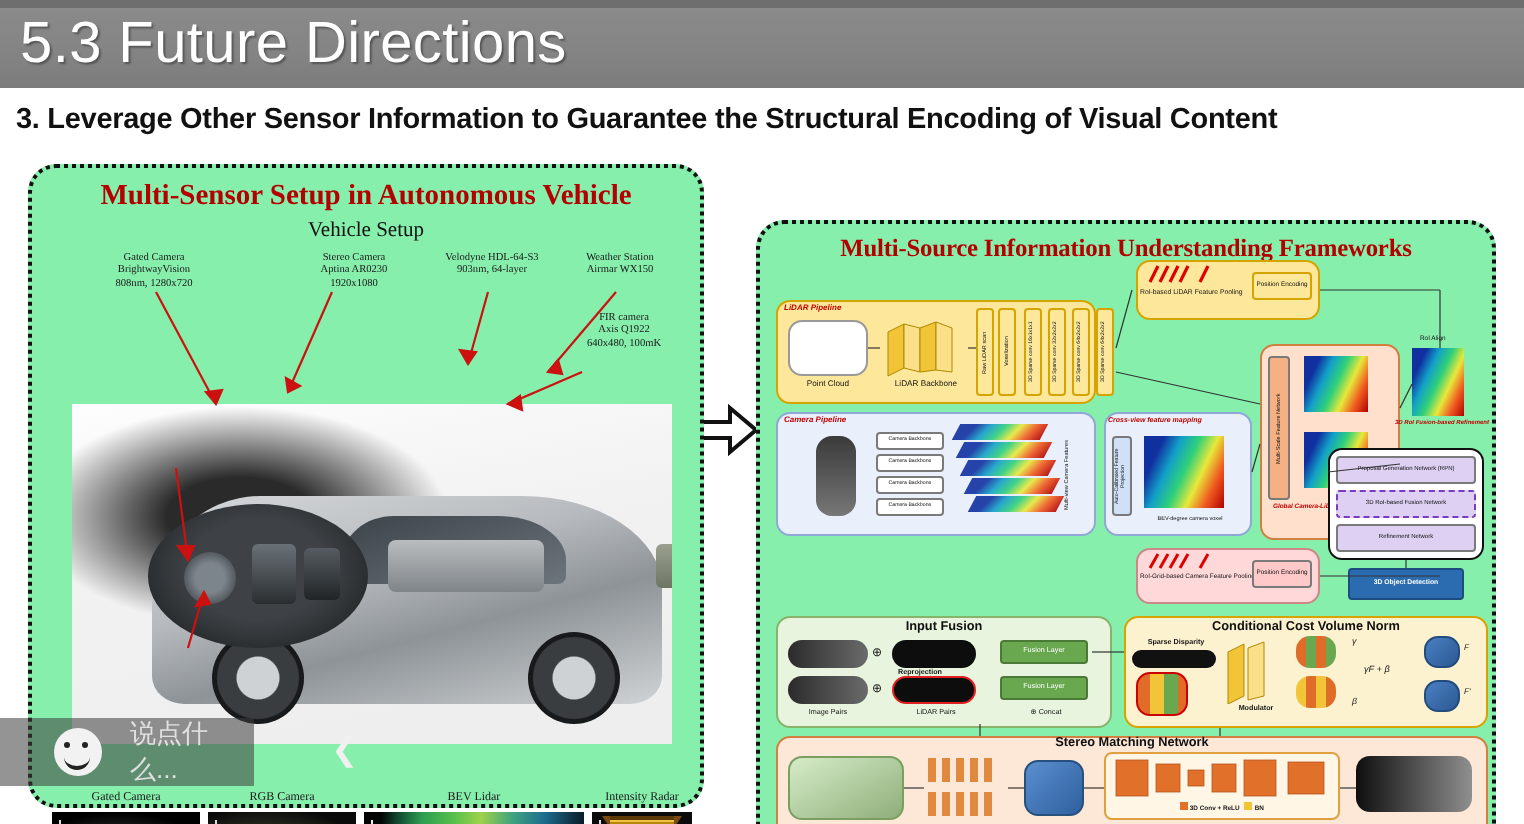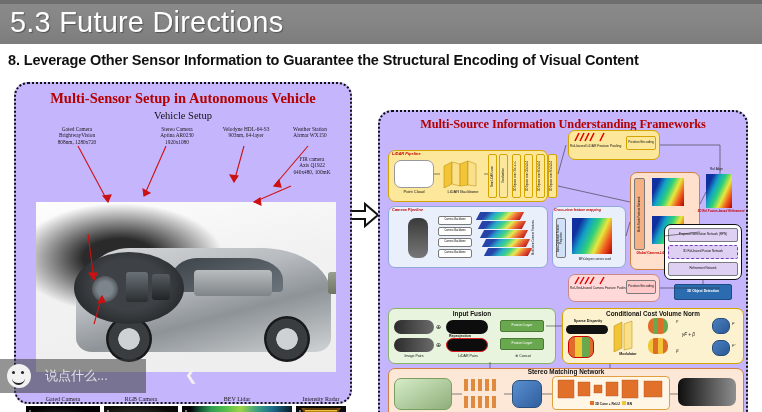--- a/index.html
+++ b/index.html
@@ -9,21 +9,21 @@
   
   .topstrip { position:absolute; left:0; top:0; width:762px; height:4px; background:#6e6e6e; }
   .header { position:absolute; left:0; top:4px; width:762px; height:40px;
             background:linear-gradient(to bottom,#8a8a8a 0%, #848484 55%, #7c7c7c 100%); }
   .header .title { position:absolute; left:10px; top:2px; font-size:29px; font-weight:normal;
                    color:#fff; letter-spacing:0.2px; text-shadow:1px 1px 1px rgba(0,0,0,.35); }
   .subtitle { position:absolute; left:8px; top:52px; width:746px; font-size:14.5px;
               font-weight:bold; color:#111; white-space:nowrap; letter-spacing:-0.15px; }
 
   
-  .panel { position:absolute; border:2px dotted #111; border-radius:14px; background:#c4b5fd; }
+  .panel { position:absolute; border:2px dotted #111; border-radius:14px; background:#86efac; }
   #left-panel  { left:14px;  top:82px; width:338px; height:322px; }
   #right-panel { left:378px; top:82px; width:370px; height:322px;margin-top:28px; }
 
   .panel-title { width:100%; text-align:center; font-family:"Liberation Serif", serif;
                  font-weight:bold; color:#b40000; }
   #left-panel  .panel-title { font-size:14.5px; margin-top:6px; }
   #right-panel .panel-title { font-size:12.4px; margin-top:5px; letter-spacing:-0.1px; }
 
   
   #panel-arrow { position:absolute; left:345px; top:200px; width:34px; height:30px; }
@@ -72,22 +72,22 @@
                         #9fd24a 52%, #3fa27f 66%, #1c6e8e 80%, #071018 100%); }
   .radar  { background:#0b0b0b; }
   .radar .cone { position:absolute; left:50%; top:2px; transform:translateX(-50%);
        width:0;height:0;border-left:20px solid transparent;border-right:20px solid transparent;
        border-top:30px solid #7a4a10; }
   .radar .cone:after { content:""; position:absolute; left:-16px; top:-30px; width:32px; height:20px;
        background:repeating-linear-gradient(0deg,#b8860b 0 1px,#f0c040 1px 2px,#5c3a08 2px 4px); }
   .axis-ic { position:absolute; left:3px; top:3px; width:9px; height:9px; }
 
   
-  #comment-bar { position:absolute; left:0px; top:359px; width:146px; height:34px;
-                 background:rgba(60,60,60,.55); display:flex; align-items:center; }
+  #comment-bar { position:absolute; left:0px; top:359px; width:127px; height:34px;
+                 background:rgba(60,60,60,.55); display:flex; align-items:center;padding-left:20px; }
   #comment-bar .emo { width:24px;height:24px;border-radius:50%;background:#f2f2f2;
                  margin-left:7px; position:relative; flex:none; }
   #comment-bar .emo:before{ content:"";position:absolute;left:5px;top:7px;width:3px;height:3px;
                  border-radius:50%;background:#222;box-shadow:9px 0 0 #222; }
   #comment-bar .emo:after { content:"";position:absolute;left:5px;top:12px;width:13px;height:7px;
                  border-bottom:2px solid #222;border-radius:0 0 9px 9px; }
   #comment-bar .ph { color:#e8e8e8; font-size:13px; margin-left:14px; opacity:.92; }
   #comment-bar .chev { position:absolute; right:-52px; top:6px; color:#f0f0f0; font-size:16px; }
 
   
@@ -105,21 +105,21 @@
   .hm { position:absolute; background:linear-gradient(115deg,#1030a0 0 18%,#12a0c8 34%,#2fd07a 50%,
         #e8e83a 66%,#f05a20 82%,#b00000 100%); }
 </style>
 </head>
 <body>
 
 <div class="topstrip"></div>
 <div class="header">
   <div class="title">5.3 Future Directions</div>
 </div>
-<div class="subtitle">8. Leverage Other Sensor Information to Guarantee the Structural Encoding of Visual Content</div>
+<div class="subtitle">3. Leverage Other Sensor Information to Guarantee the Structural Encoding of Visual Content</div>
 
 <svg id="panel-arrow" viewBox="0 0 34 30">
   <polygon points="1,11 20,11 20,4 33,15 20,26 20,19 1,19" fill="#fff" stroke="#111" stroke-width="2"></polygon>
 </svg>
 
 <div class="panel" id="left-panel">
   <div class="panel-title">Multi-Sensor Setup in Autonomous Vehicle</div>
   <div class="vsetup-cap" style="top:26px">Vehicle Setup</div>
 
   <div class="lbl" style="left:16px;top:42px;width:90px">

